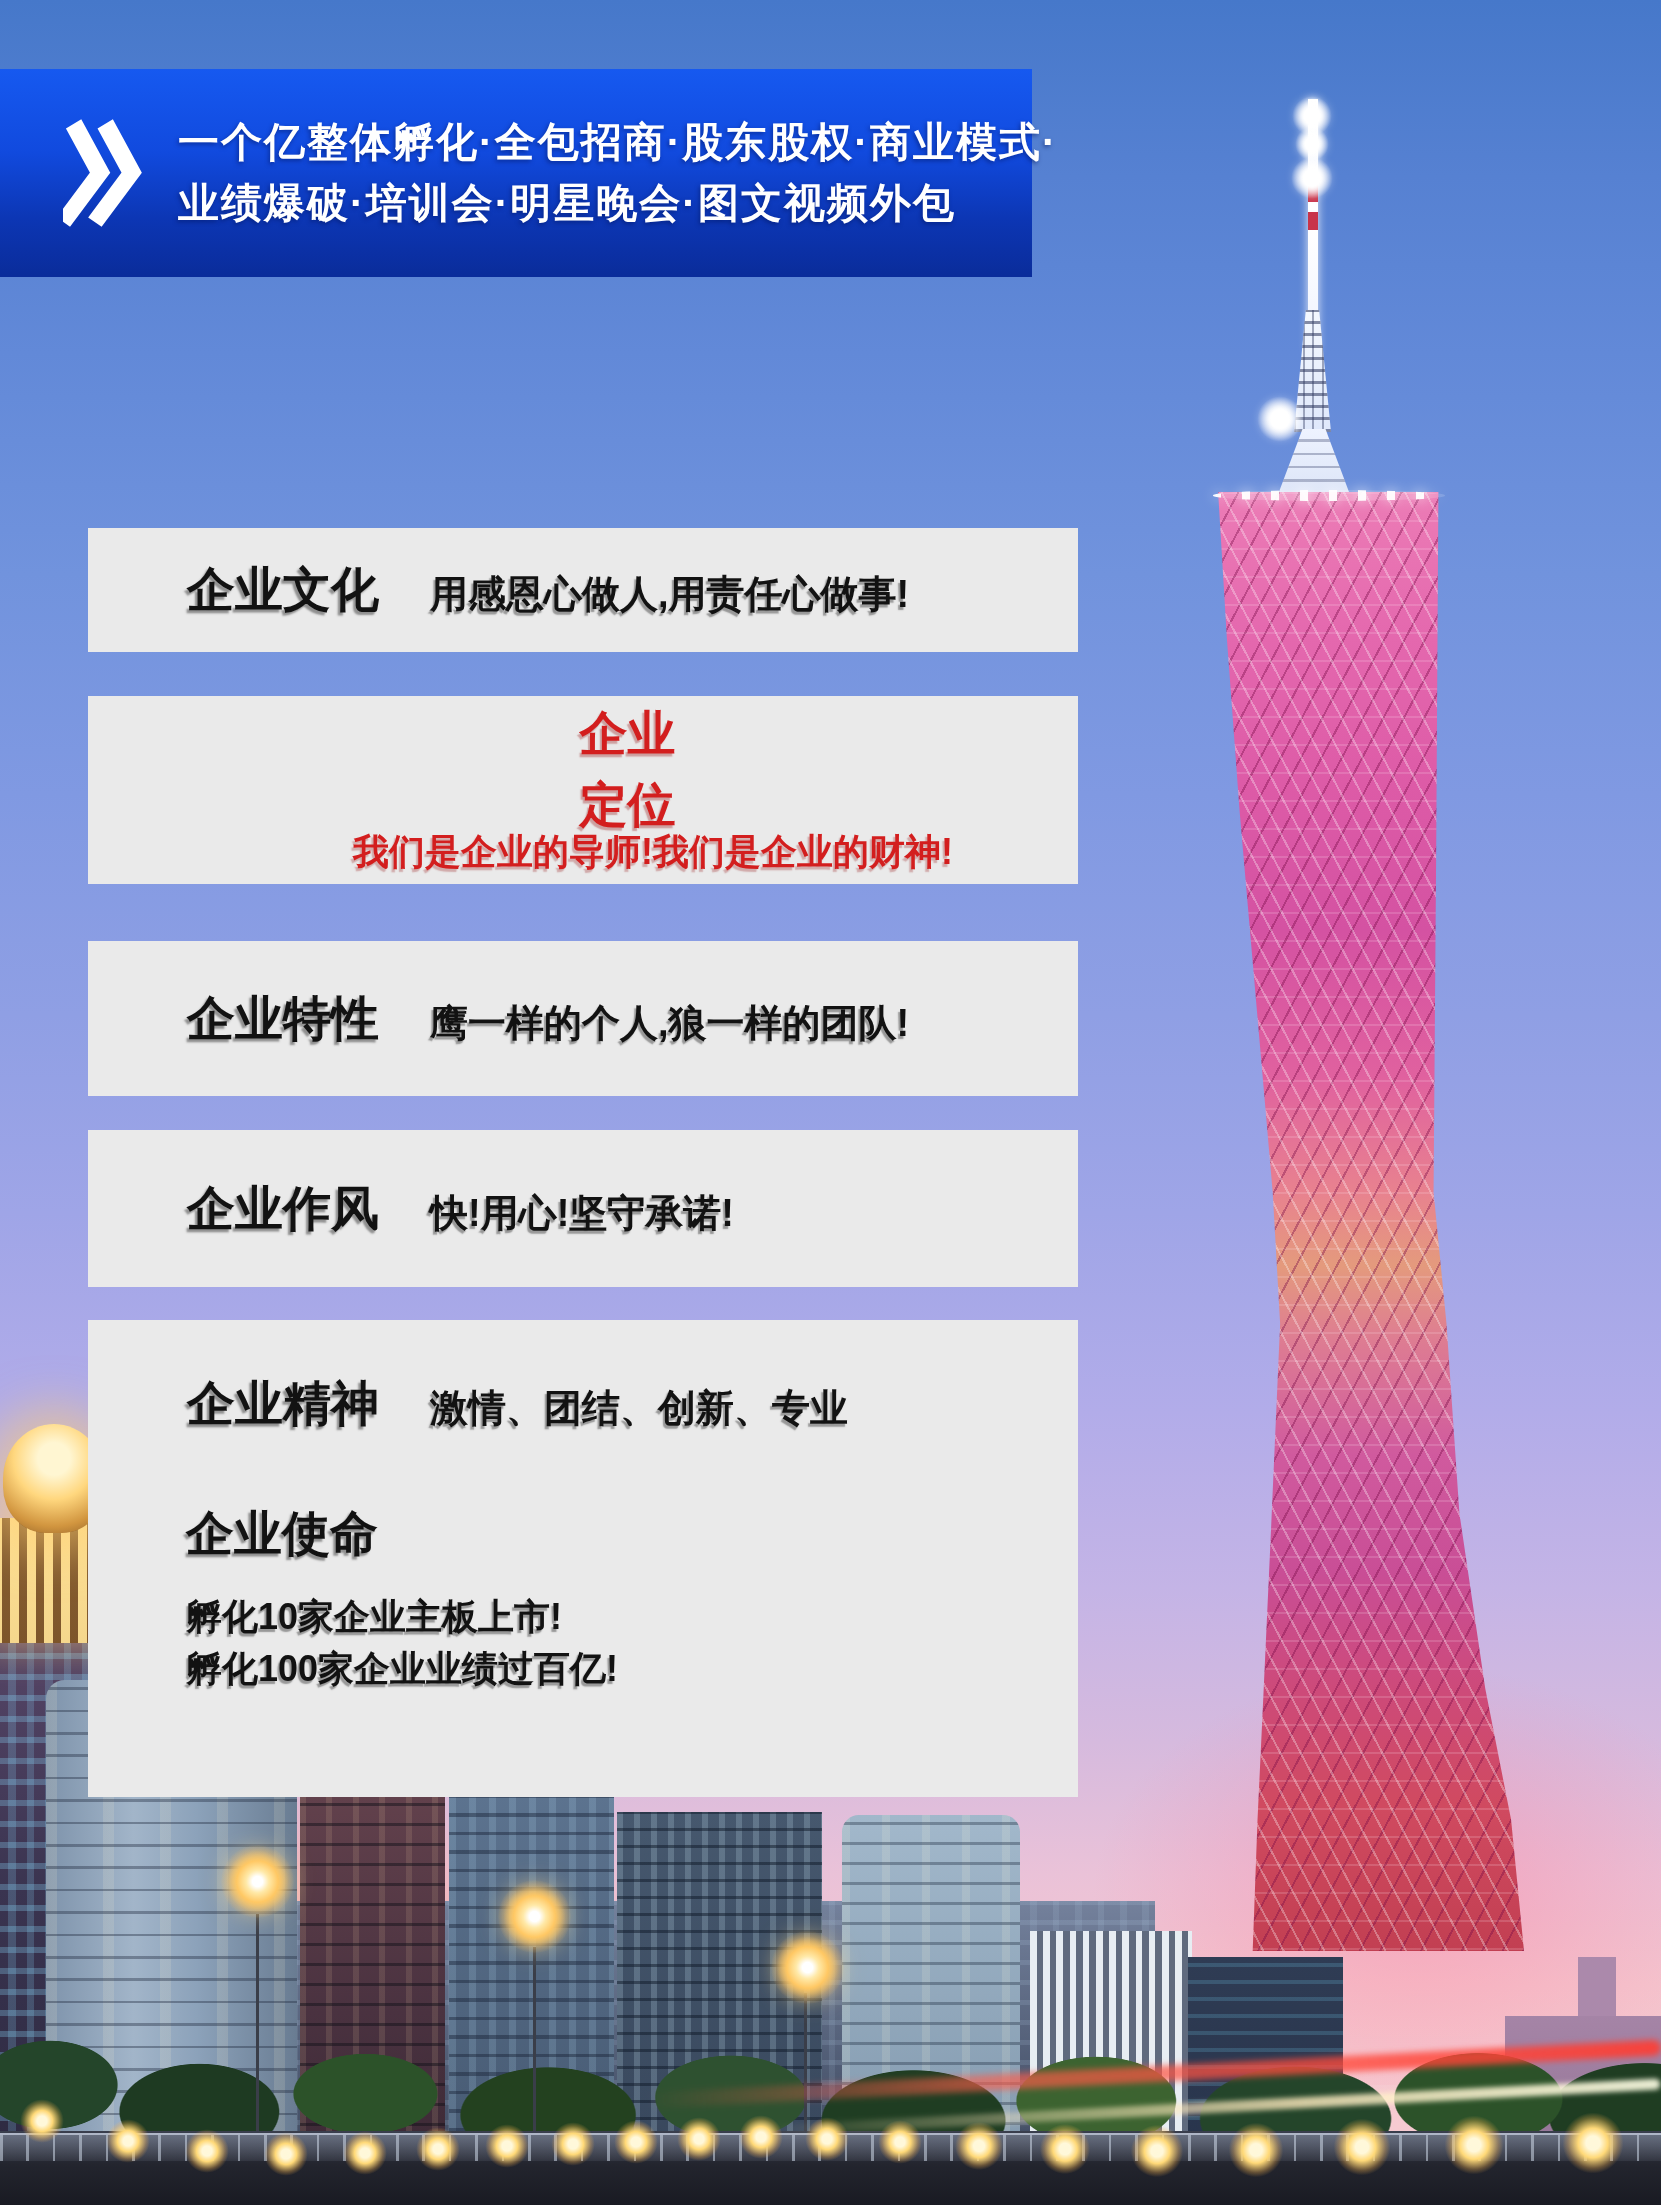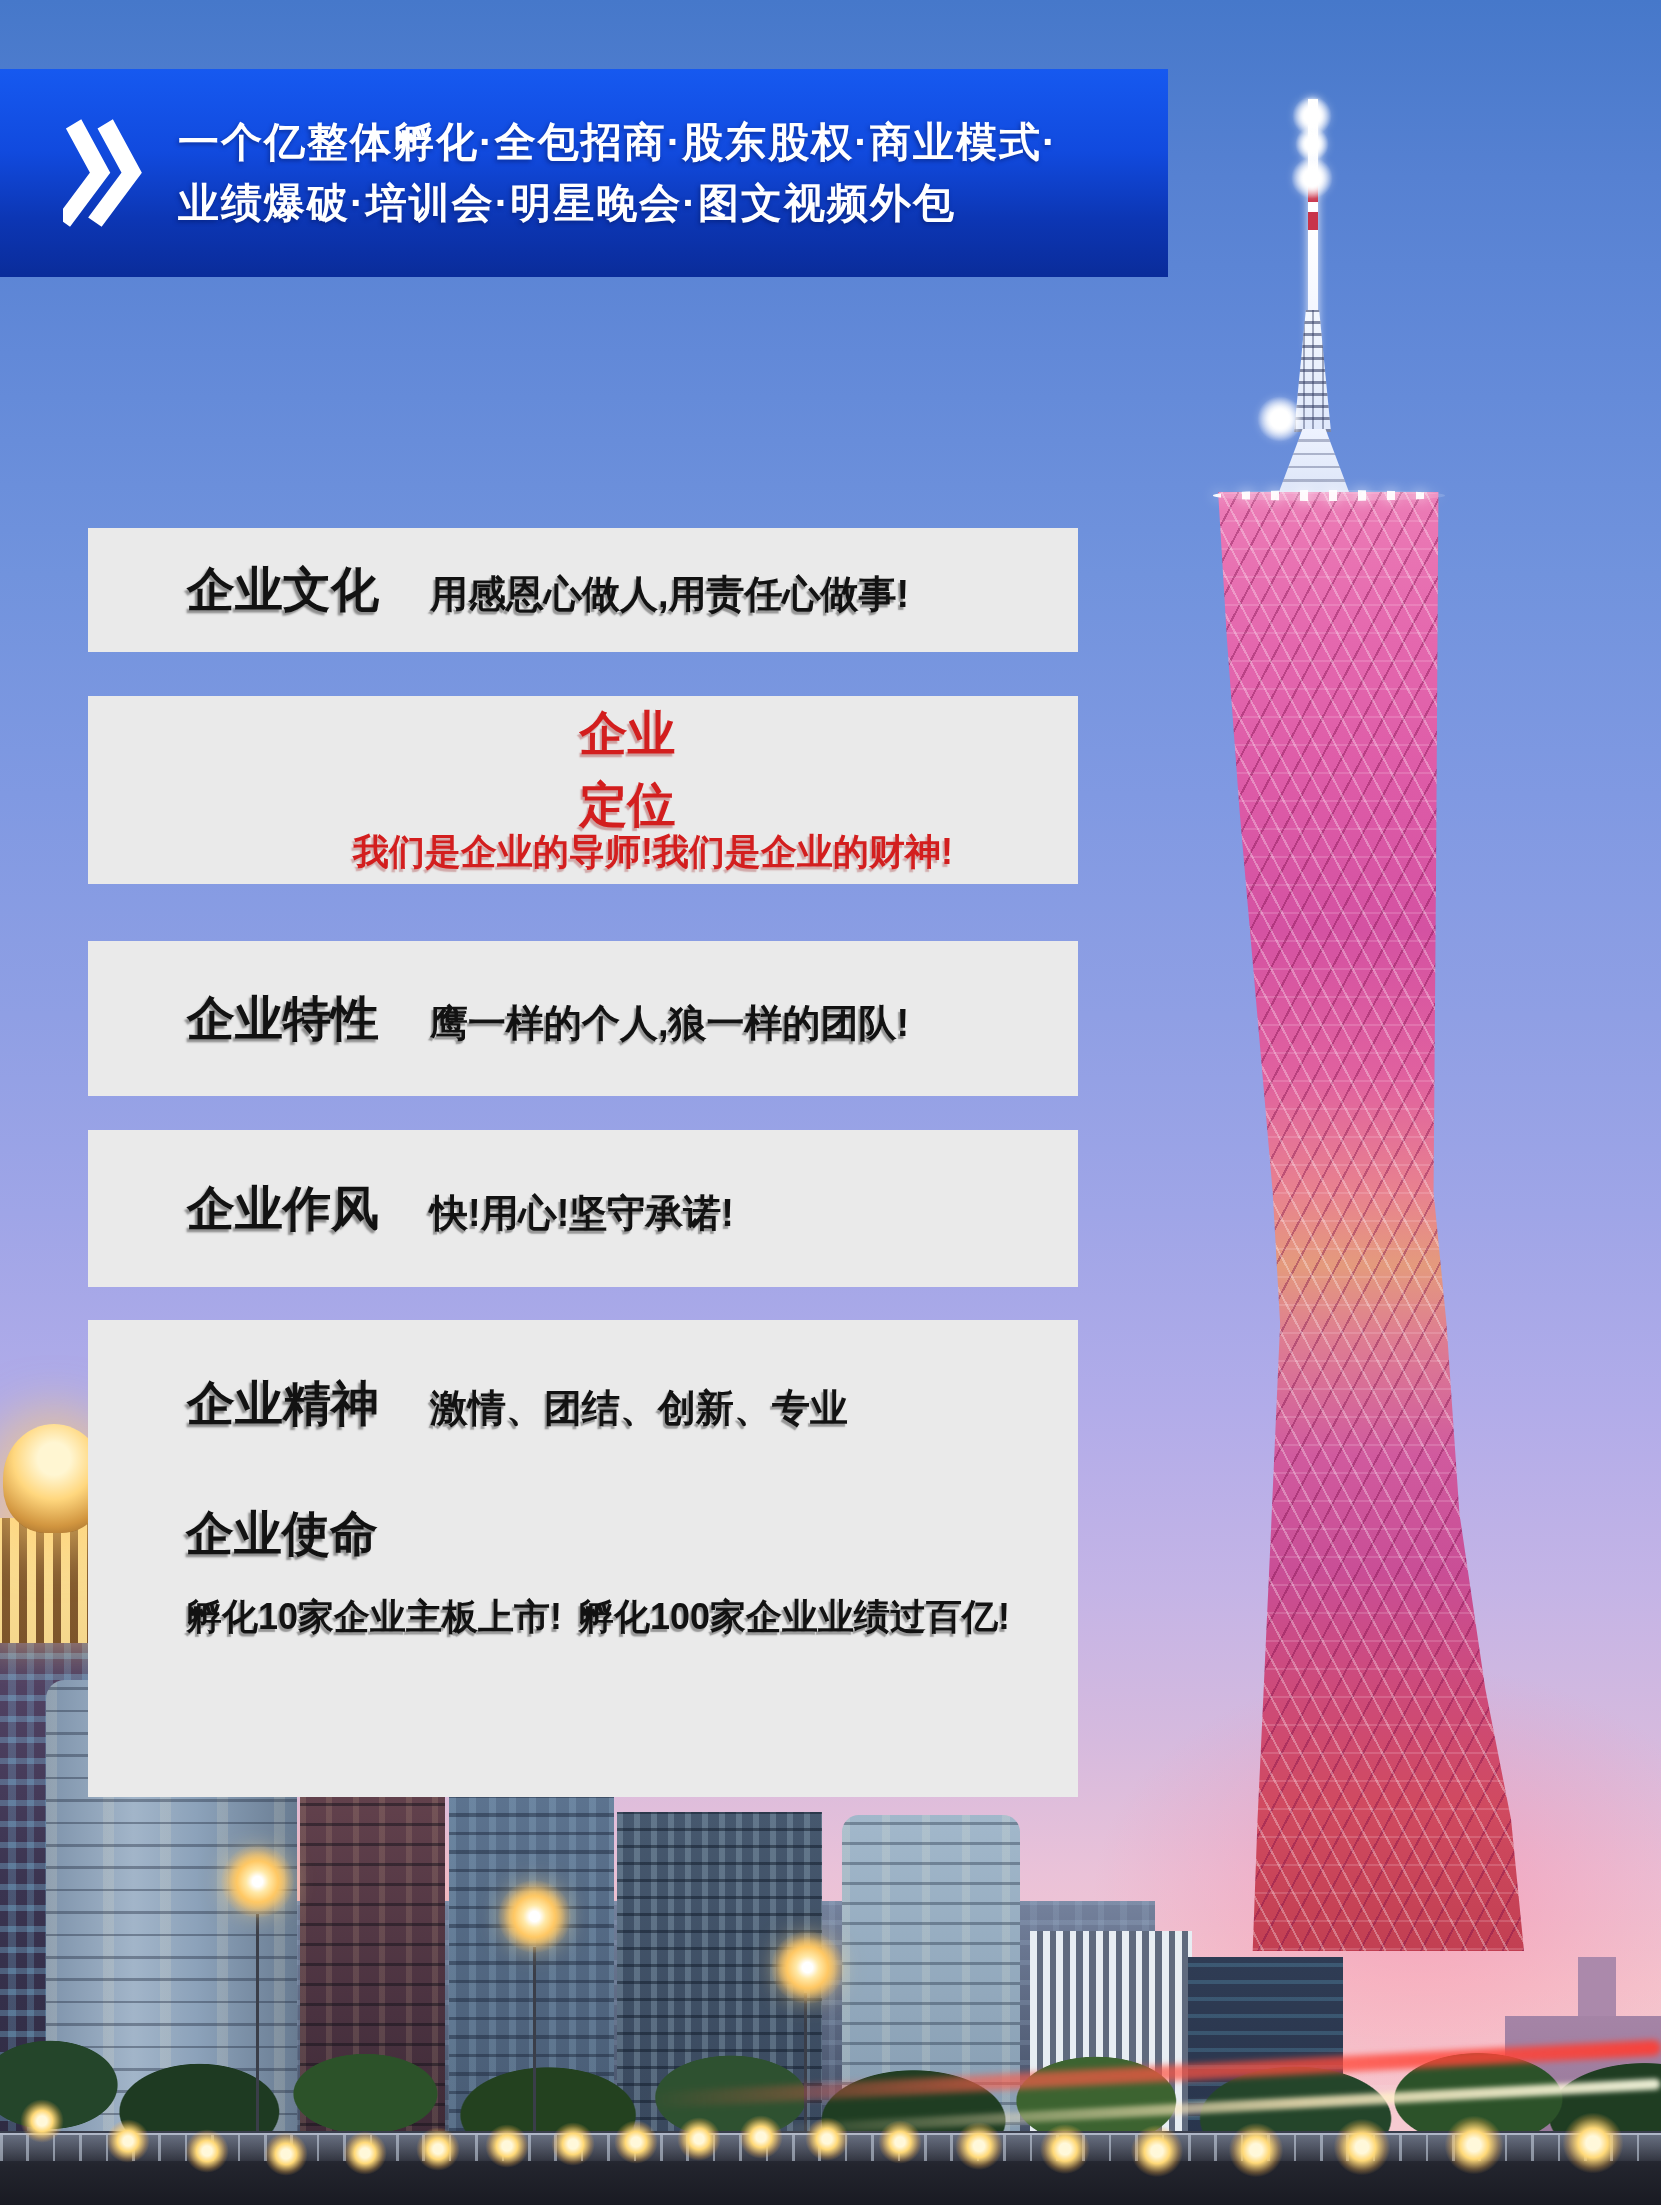--- a/index.html
+++ b/index.html
@@ -203,21 +203,21 @@
     background:radial-gradient(circle,#fff8da 0 16%,#ffd978 34%,rgba(255,185,80,.3) 58%,transparent 70%);
   }
   .starlamp{
     position:absolute;width:73px;height:73px;border-radius:50%;
     background:radial-gradient(circle,#ffffff 0 10%,#ffe9a8 22%,#ffc864 40%,rgba(255,190,90,.25) 60%,transparent 72%);
     filter:drop-shadow(0 0 12px rgba(255,220,140,.9));
   }
   .pole{position:absolute;width:2.6px;background:#3a3e49;}
   
   .banner{
-    position:absolute;left:0;top:69px;width:1168px;height:208px;
+    position:absolute;left:0;top:69px;width:1032px;height:208px;
     background:linear-gradient(180deg,#1659f0 0%,#114ade 40%,#0c36b4 72%,#0a2c9a 100%);
     display:flex;align-items:center;
     box-sizing:border-box;padding-left:63px;
     z-index:20;
   }
   .chev-icon{width:79px;height:122px;flex:0 0 auto;margin-right:36px;}
   .banner-lines{display:flex;flex-direction:column;gap:20px;}
   .banner-line{
     color:#ffffff;font-size:41px;letter-spacing:2px;line-height:1;
     text-shadow:-1.3px 2px 4px rgba(0,20,90,.5);
@@ -256,21 +256,21 @@
   .pos-title{font-size:48px;line-height:1;width:106px;flex:0 0 auto;
     text-shadow:-2px 2.6px 1.3px rgba(150,20,20,.35);}
   .pos-line{font-size:36px;line-height:1;margin-left:41px;margin-top:5.3px;white-space:nowrap;
     text-shadow:-2px 2.6px 1.3px rgba(150,20,20,.3);}
   .mission-box{
     top:1485px;height:312px;
     padding:25px 0 0 98px;
   }
   .mission-title{font-size:48px;line-height:1;
     text-shadow:-2.6px 3.3px 2px rgba(70,70,70,.55);}
-  .mission-lines{margin-top:41px;display:flex;gap:16px;}
+  .mission-lines{margin-top:41px;display:flex;flex-direction:column;gap:16px;}
   .mission-line{font-size:36px;line-height:1;white-space:nowrap;
     text-shadow:-2px 2.6px 1.3px rgba(70,70,70,.5);}
 </style>
 </head>
 <body>
 
 <div class="poster">
 
   <div class="sky"></div>
   <div class="sunset-glow"></div>

